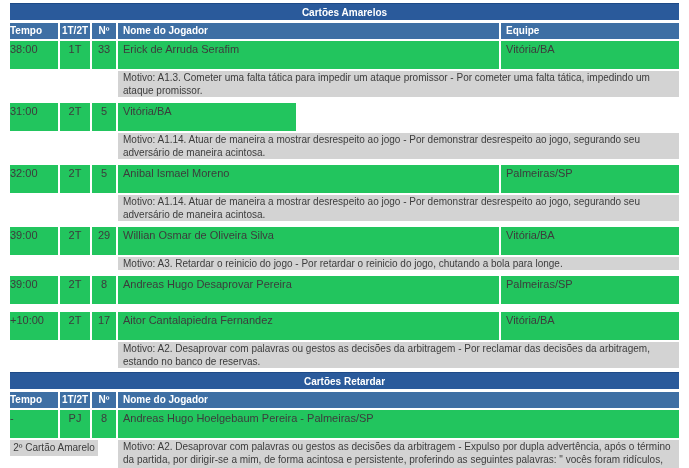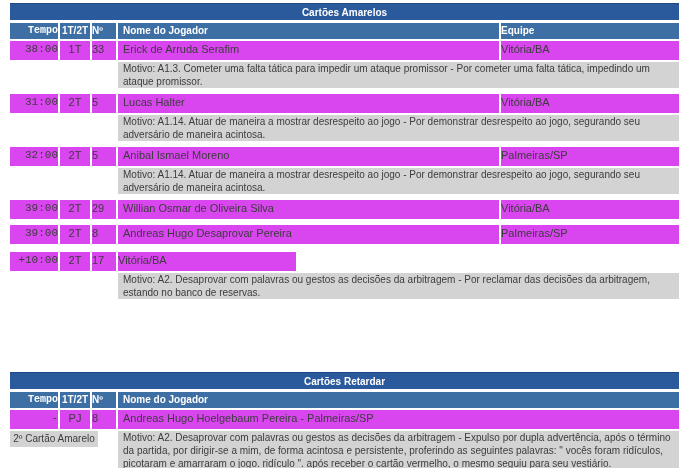--- a/index.html
+++ b/index.html
@@ -13,26 +13,26 @@
 
   .title-bar { height:17px; line-height:17px; background:#2a5a9b; color:#fff;
     font-size:10px; font-weight:bold; text-align:center; margin-bottom:3px;
     border-top:1px solid #1d4a87; }
 
   .row { display:flex; column-gap:2px; }
   .hdr { margin-bottom:2px; }
   .hdr .c { background:#3e6fa4; color:#fff; font-size:10px; font-weight:bold;
     height:16px; line-height:16px; }
 
-  .c { height:19px; line-height:16px; font-size:11px; color:#3c3c3c; background:#d946ef; }
-  .c-tempo { width:48px; text-align:right;font-family:Liberation Mono, monospace; }
+  .c { height:28px; line-height:16px; font-size:11px; color:#3c3c3c; background:#22c55e; }
+  .c-tempo { width:48px; text-align:left; }
   .c-half  { width:30px; text-align:center; }
-  .c-num   { width:24px; }
+  .c-num   { width:24px; text-align:center; }
   .c-name  { width:381px; padding-left:5px; }
-  .c-team  { width:178px; }
+  .c-team  { width:178px; padding-left:5px; }
   .c-namewide { width:561px; padding-left:5px; }
 
   .group { margin-bottom:6px; }
   .motivo-row { margin-top:2px; display:flex; }
   .motivo-spacer { width:108px; flex:none; }
   .motivo { flex:1; background:#d3d3d3; font-size:10px; line-height:13px;
     color:#3c3c3c; padding:0 5px; }
   .hl { background:#a3c4da; }
 
   .note-cell { width:88px; flex:none; background:#d3d3d3; height:16px;
@@ -68,21 +68,20 @@
         <div class="motivo-spacer"></div>
         <div class="motivo">Motivo: A1.3.  Cometer uma falta tática para impedir um ataque promissor - Por cometer uma falta tática, impedindo um ataque promissor.</div>
       </div>
     </div>
 
     <div class="group">
       <div class="row">
         <div class="c c-tempo">31:00</div>
         <div class="c c-half">2T</div>
         <div class="c c-num">5</div>
-        <div class="c c-name">Lucas Halter</div>
         <div class="c c-team">Vitória/BA</div>
       </div>
       <div class="motivo-row">
         <div class="motivo-spacer"></div>
         <div class="motivo">Motivo: A1.14.  Atuar de maneira a mostrar desrespeito ao jogo - Por demonstrar desrespeito ao jogo, segurando seu adversário de maneira acintosa.</div>
       </div>
     </div>
 
     <div class="group">
       <div class="row">
@@ -99,40 +98,45 @@
     </div>
 
     <div class="group">
       <div class="row">
         <div class="c c-tempo">39:00</div>
         <div class="c c-half">2T</div>
         <div class="c c-num">29</div>
         <div class="c c-name">Willian Osmar de Oliveira Silva</div>
         <div class="c c-team">Vitória/BA</div>
       </div>
+      <div class="motivo-row">
+        <div class="motivo-spacer"></div>
+        <div class="motivo">Motivo: A3.  Retardar o reinicio do jogo  - Por retardar o reinicio do jogo, chutando a bola para longe.</div>
+      </div>
     </div>
 
     <div class="group">
       <div class="row">
         <div class="c c-tempo">39:00</div>
         <div class="c c-half">2T</div>
         <div class="c c-num">8</div>
         <div class="c c-name">Andreas Hugo Desaprovar Pereira</div>
         <div class="c c-team">Palmeiras/SP</div>
       </div>
       <div class="motivo-row">
         <div class="motivo-spacer"></div>
       </div>
     </div>
 
     <div class="group">
       <div class="row">
         <div class="c c-tempo">+10:00</div>
         <div class="c c-half">2T</div>
         <div class="c c-num">17</div>
+        <div class="c c-name">Aitor Cantalapiedra Fernandez</div>
         <div class="c c-team">Vitória/BA</div>
       </div>
       <div class="motivo-row">
         <div class="motivo-spacer"></div>
         <div class="motivo">Motivo: A2.  Desaprovar com palavras ou gestos as decisões da arbitragem  - Por reclamar das decisões da arbitragem, estando no banco de reservas.</div>
       </div>
     </div>
   </div>
 
   <div class="tbl tbl-red">

